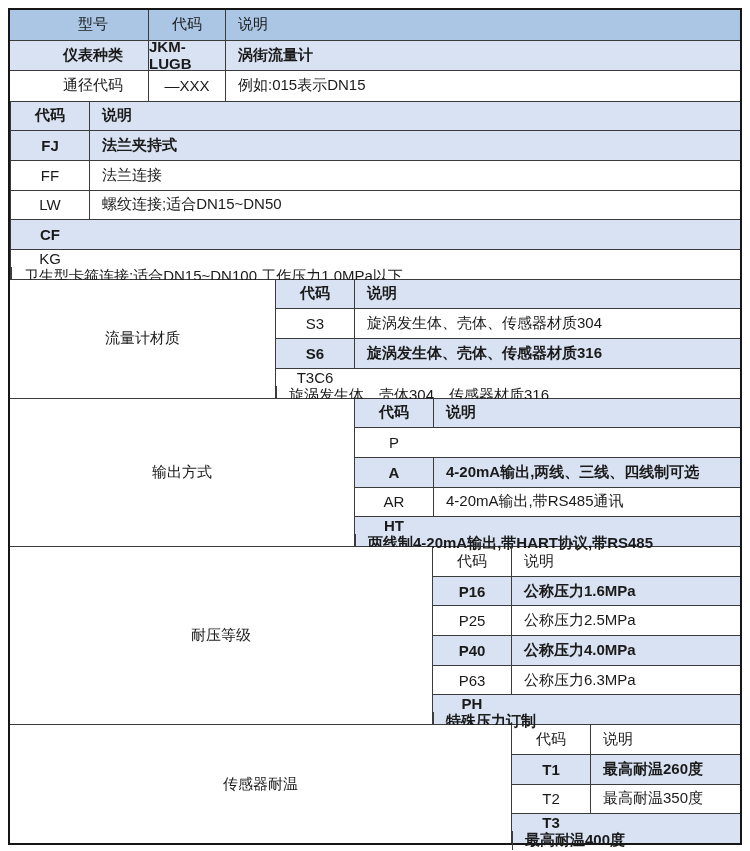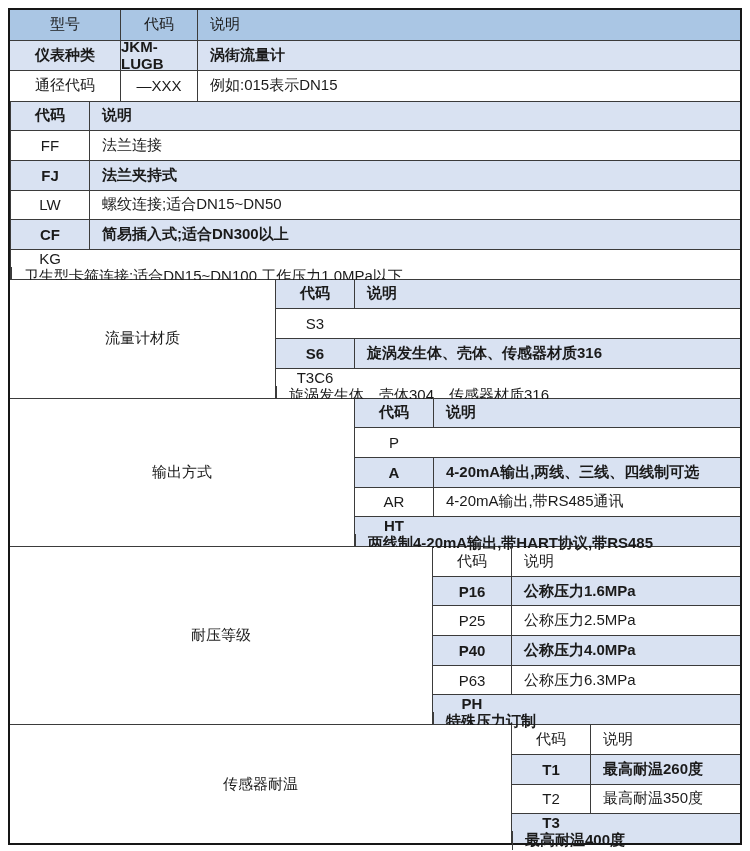--- a/index.html
+++ b/index.html
@@ -15,21 +15,21 @@
     width:750px;height:851px;position:relative;background:#ffffff;
     font-family:"Liberation Sans","DejaVu Sans",sans-serif;
     color:var(--text);font-size:15px;
   }
   .tbl{
     position:absolute;left:8px;top:8px;width:734px;height:837px;
     box-sizing:border-box;border:2.5px solid var(--outer);
     display:flex;flex-direction:column;background:#fff;
   }
   
-  .row{flex:1;display:flex;align-items:stretch;border-bottom:1.5px solid var(--border);min-height:0;}
+  .row{flex:1;display:flex;align-items:stretch;border-bottom:1.5px solid var(--border);min-height:0;padding-left:28px;}
   .c{display:flex;align-items:center;justify-content:center;min-width:0;box-sizing:border-box;}
   .c1{width:110px;}
   .c2{width:77px;}
   .c3{flex:1;justify-content:flex-start;padding-left:12px;}
   .bl{border-left:1.5px solid var(--border);}
   
   .section{display:flex;align-items:stretch;border-bottom:1.5px solid var(--border);min-height:0;}
   .section:last-child{border-bottom:none;}
   .label{
     display:flex;align-items:center;justify-content:center;
@@ -66,52 +66,52 @@
     <div class="c c2 bl">—XXX</div>
     <div class="c c3 bl">例如:015表示DN15</div>
   </div>
 
   <div class="section" style="flex:6">
     <div class="nested">
       <div class="nrow shade">
         <div class="ncode">代码</div>
         <div class="ndesc">说明</div>
       </div>
+      <div class="nrow shade">
+        <div class="ncode">FJ</div>
+        <div class="ndesc">法兰夹持式</div>
+      </div>
       <div class="nrow">
         <div class="ncode">FF</div>
         <div class="ndesc">法兰连接</div>
-      </div>
-      <div class="nrow shade">
-        <div class="ncode">FJ</div>
-        <div class="ndesc">法兰夹持式</div>
       </div>
       <div class="nrow">
         <div class="ncode">LW</div>
         <div class="ndesc">螺纹连接;适合DN15~DN50</div>
       </div>
       <div class="nrow shade">
         <div class="ncode">CF</div>
-        <div class="ndesc">简易插入式;适合DN300以上</div>
       </div>
       <div class="nrow">
         <div class="ncode">KG</div>
         <div class="ndesc">卫生型卡箍连接;适合DN15~DN100,工作压力1.0MPa以下</div>
       </div>
     </div>
   </div>
 
   <div class="section" style="flex:4">
     <div class="label" style="width:265px">流量计材质</div>
     <div class="nested">
       <div class="nrow shade">
         <div class="ncode">代码</div>
         <div class="ndesc">说明</div>
       </div>
       <div class="nrow">
         <div class="ncode">S3</div>
+        <div class="ndesc">旋涡发生体、壳体、传感器材质304</div>
       </div>
       <div class="nrow shade">
         <div class="ncode">S6</div>
         <div class="ndesc">旋涡发生体、壳体、传感器材质316</div>
       </div>
       <div class="nrow">
         <div class="ncode">T3C6</div>
         <div class="ndesc">旋涡发生体、壳体304、传感器材质316</div>
       </div>
     </div>

